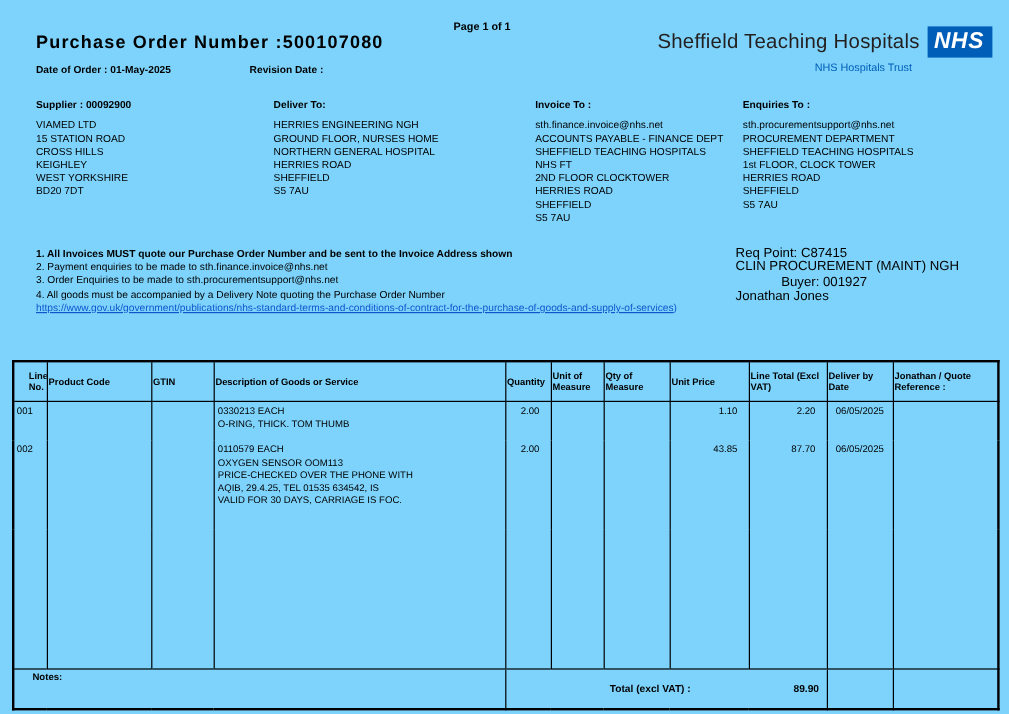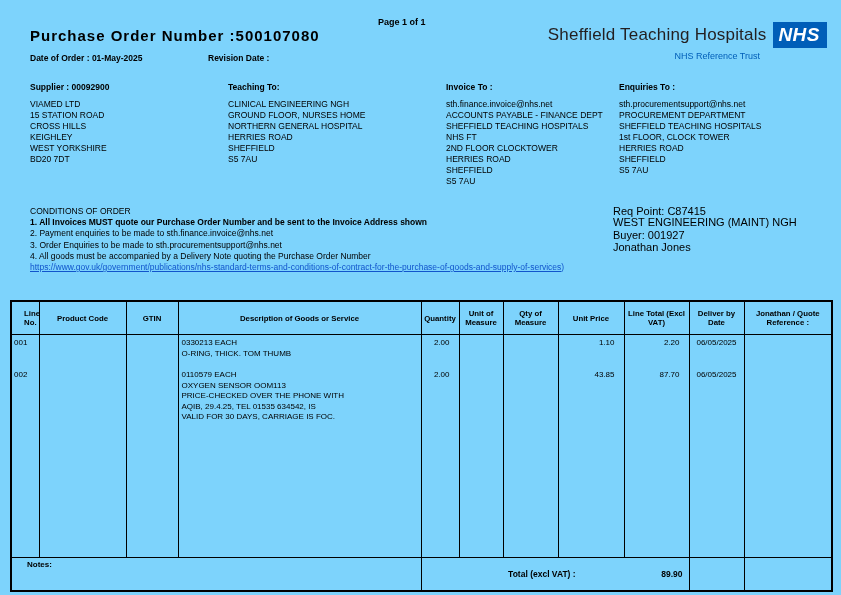--- a/index.html
+++ b/index.html
@@ -25,25 +25,25 @@
   .addr-supplier{left:30px;}
   .addr-deliver{left:228px;}
   .addr-invoice{left:423px;margin-left:23px;}
   .addr-enquiries{left:619px;}
   
   .conditions{position:absolute;left:30px;top:206px;font-size:8.5px;line-height:11.2px;white-space:nowrap;}
   .cond-bold{font-weight:bold;}
   .cond-link{color:#1155CC;text-decoration:underline;}
   .link-suffix{color:#1155CC;}
   .req-meta{position:absolute;left:613px;top:206px;font-size:11px;line-height:11.2px;white-space:nowrap;}
-  .req-gap{margin-top:2px;}
+  .req-gap{margin-top:2px;margin-left:38px;}
   
   table.items{position:absolute;left:10px;top:300px;width:821px;border-collapse:collapse;table-layout:fixed;border:2px solid #000;}
   table.items td{font-size:8px;overflow:hidden;}
-  tr.hdr td{border:1.5px solid #000;font-weight:bold;font-size:7.8px;text-align:center;vertical-align:middle;padding:1px;height:30px;line-height:9px;}
+  tr.hdr td{border:1.5px solid #000;font-weight:bold;font-size:7.8px;vertical-align:middle;padding:1px;height:30px;line-height:9px;}
   tr.hdr td.h-line{ text-align:left;padding-left:12px;}
   tr.body-row td{border-left:1.5px solid #000;border-right:1.5px solid #000;border-top:none;border-bottom:none;vertical-align:top;padding-top:3px;}
   tr.row-1 td{height:28px;}
   tr.row-2 td{height:70px;}
   tr.filler td{height:112px;}
   td.c-desc{padding-left:3px;line-height:10.5px;}
   td.c-lineno{padding-left:2px;}
   td.num{text-align:right;padding-right:9px;}
   td.c-date{text-align:center;}
   tr.foot td{border:1.5px solid #000;height:30px;}
@@ -66,41 +66,41 @@
     <span>Date of Order :</span>
     <span>01-May-2025</span>
   </div>
   <div class="rev-date">Revision Date :</div>
 
   <div class="logo">
     <div class="logo-row">
       <span class="org-name">Sheffield Teaching Hospitals</span>
       <span class="nhs-box">NHS</span>
     </div>
-    <div class="logo-sub">NHS Reference Trust</div>
+    <div class="logo-sub">NHS Hospitals Trust</div>
   </div>
 
   <div class="addr addr-supplier">
     <div class="lbl">
       <span>Supplier :</span> <span>00092900</span>
     </div>
     <div class="lines">
       <div>VIAMED LTD</div>
       <div>15 STATION ROAD</div>
       <div>CROSS HILLS</div>
       <div>KEIGHLEY</div>
       <div>WEST YORKSHIRE</div>
       <div>BD20 7DT</div>
     </div>
   </div>
 
   <div class="addr addr-deliver">
-    <div class="lbl">Teaching To:</div>
-    <div class="lines">
-      <div>CLINICAL ENGINEERING NGH</div>
+    <div class="lbl">Deliver To:</div>
+    <div class="lines">
+      <div>HERRIES ENGINEERING NGH</div>
       <div>GROUND FLOOR, NURSES HOME</div>
       <div>NORTHERN GENERAL HOSPITAL</div>
       <div>HERRIES ROAD</div>
       <div>SHEFFIELD</div>
       <div>S5 7AU</div>
     </div>
   </div>
 
   <div class="addr addr-invoice">
     <div class="lbl">Invoice To :</div>
@@ -123,33 +123,32 @@
       <div>PROCUREMENT DEPARTMENT</div>
       <div>SHEFFIELD TEACHING HOSPITALS</div>
       <div>1st FLOOR, CLOCK TOWER</div>
       <div>HERRIES ROAD</div>
       <div>SHEFFIELD</div>
       <div>S5 7AU</div>
     </div>
   </div>
 
   <div class="conditions">
-    <div>CONDITIONS OF ORDER</div>
     <div class="cond-bold">1. All Invoices MUST quote our Purchase Order Number and be sent to the Invoice Address shown</div>
     <div>2. Payment enquiries to be made to sth.finance.invoice@nhs.net</div>
     <div>3. Order Enquiries to be made to sth.procurementsupport@nhs.net</div>
     <div>4. All goods must be accompanied by a Delivery Note quoting the Purchase Order Number</div>
     <div>
       <span class="cond-link">https://www.gov.uk/government/publications/nhs-standard-terms-and-conditions-of-contract-for-the-purchase-of-goods-and-supply-of-services</span><span class="link-suffix">)</span>
     </div>
   </div>
 
   <div class="req-meta">
     <div>Req Point: C87415</div>
-    <div>WEST ENGINEERING (MAINT) NGH</div>
+    <div>CLIN PROCUREMENT (MAINT) NGH</div>
     <div class="req-gap">Buyer: 001927</div>
     <div>Jonathan Jones</div>
   </div>
 
   <table class="items">
     <colgroup>
       <col style="width:28px">
         <col style="width:87px">
         <col style="width:52px">
         <col style="width:243px">

